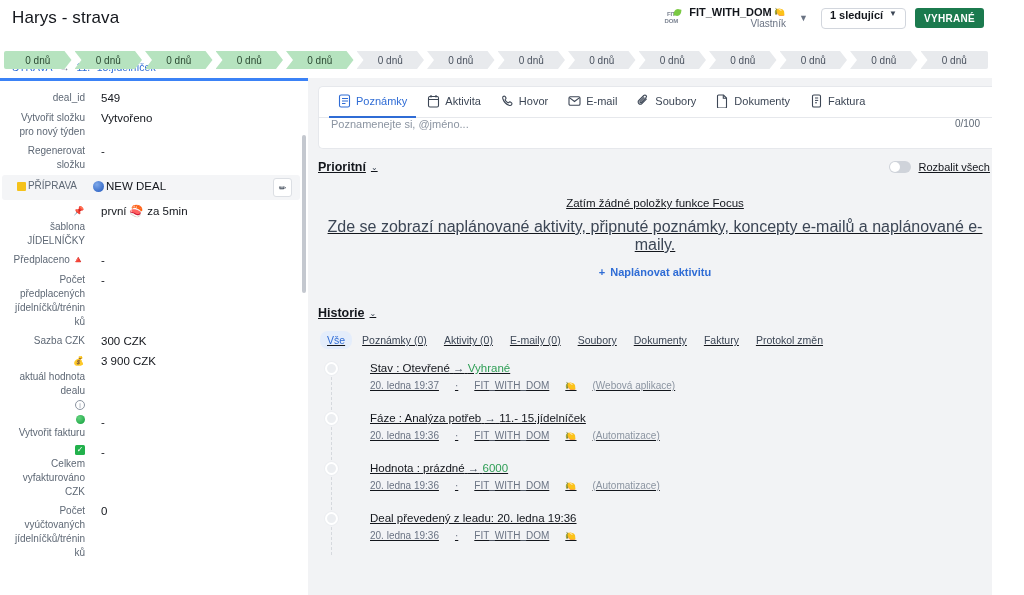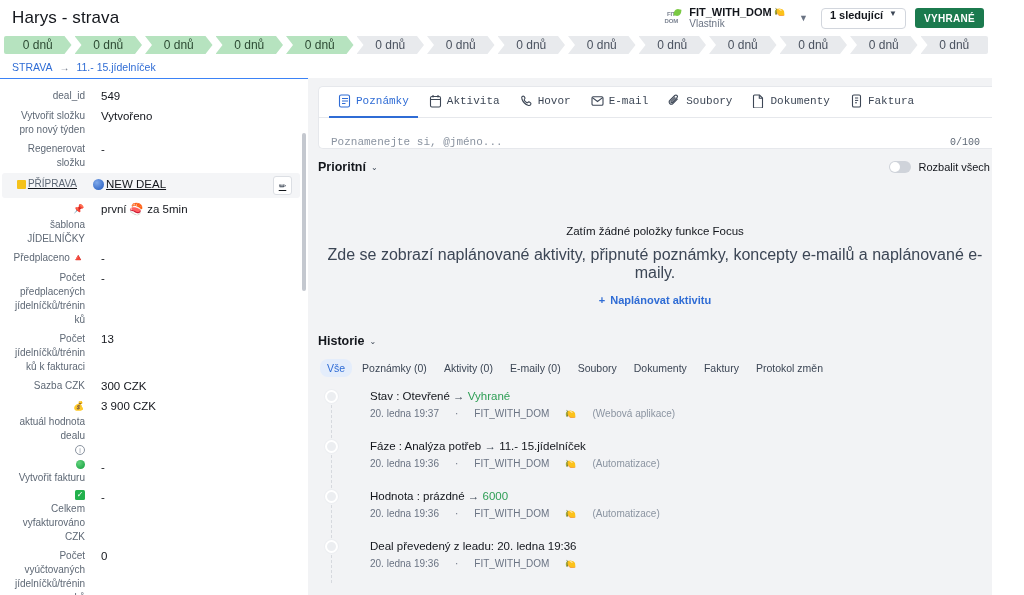--- a/index.html
+++ b/index.html
@@ -27,72 +27,73 @@
     display:flex; flex-direction:column; align-items:center; justify-content:center;
     line-height:7px; position:relative; overflow:hidden;
   }
   .org-logo span { font-size:6px; font-weight:700; color:#7d8593; letter-spacing:-.2px; }
   .org-logo .leaf {
     position:absolute; right:1px; top:1px; width:7px; height:7px;
     background:#7ac943; border-radius:60% 0 60% 0; transform:rotate(10deg);
   }
   .org-txt { line-height:11px; }
   .org-name { font-size:11px; font-weight:700; color:#13161c; display:flex; align-items:center; gap:3px; }
-  .org-role { font-size:10px; color:#6a7383; }
+  .org-role { font-size:10px; color:#6a7383;text-align:right; }
   .caret-std { color:#6a7383; font-size:9px; padding:0 4px; cursor:pointer; }
   .follow-btn {
     border:1px solid #d2d6dd; border-radius:4px; background:#fff;
     height:21px; padding:0 8px; display:flex; align-items:flex-start; gap:6px;
     font-size:11px; font-weight:700; color:#13161c; cursor:pointer;
   }
   .follow-btn .cv { font-size:8px; color:#3c4655; }
   .won-badge {
     background:#1b7a4e; color:#fff; border-radius:3px; height:20px;
     padding:0 9px; display:flex; align-items:center;
     font-size:10px; font-weight:700; letter-spacing:.3px; cursor:pointer;
   }
 
   
   .pipe { height:20px; flex:0 0 20px; display:flex; padding:0 4px; gap:0; background:#fff; }
   .stage {
     flex:1 1 0; height:18px; position:relative; background:#e8eaed;
     display:flex; align-items:center; justify-content:center;
-    font-size:12px; color:#4a525f; margin-right:3px; cursor:pointer;
+    font-size:10px; color:#4a525f; margin-right:3px; cursor:pointer;
     clip-path: polygon(0 0, calc(100% - 7px) 0, 100% 50%, calc(100% - 7px) 100%, 0 100%, 7px 50%);
+    margin-top: 15px;
   }
   .stage:first-child { clip-path: polygon(0 0, calc(100% - 7px) 0, 100% 50%, calc(100% - 7px) 100%, 0 100%); border-radius:2px 0 0 2px; }
   .stage:last-child { margin-right:0; clip-path: polygon(0 0, 100% 0, 100% 100%, 0 100%, 7px 50%); border-radius:0 2px 2px 0; }
   .stage.done { background:#b6e3bf; color:#2c4a33; }
 
   
   .crumb { height:22px; flex:0 0 22px; display:flex; align-items:center; padding:0 12px; gap:7px; background:#fff; }
   .crumb a { color:#2f6cd5; font-size:10.5px; text-decoration:none; cursor:pointer; }
   .crumb .arr { color:#6a7383; font-size:10px; }
 
   
   .body { flex:1 1 auto; display:flex; min-height:0; background:#f2f3f5; }
 
   
   .side {
-    width:308px; flex:0 0 308px; background:#fff; border-top:1px solid #3b82f6;
+    width:308px; flex:0 0 308px; background:#fff; border-top:3px solid #3b82f6;
     overflow:hidden; position:relative; padding-top:7px;
   }
   .sb-scroll { position:absolute; right:2px; top:54px; width:4px; height:158px; background:#c4c8cf; border-radius:3px; cursor:pointer; }
   .fld { display:flex; padding:2px 16px 2px 10px; align-items:flex-start; }
   .fld-lbl {
     width:75px; flex:0 0 75px; text-align:right; font-size:10px; color:#5e6875;
     line-height:14px; padding-top:1px; word-break:break-word;
     display:flex; flex-wrap:wrap; justify-content:flex-end; align-items:center; gap:2px;
   }
   .fld-val {
     flex:1 1 auto; margin-left:16px; font-size:11.5px; color:#13161c;
     line-height:15px; word-break:break-word; padding-top:1px;
     display:flex; align-items:center; gap:2px;
   }
-  .fld.hl { background:#f4f5f7; border-radius:3px; margin:1px 8px 1px 2px; padding:3px 8px 3px 8px; position:relative;text-decoration:underline; }
+  .fld.hl { background:#f4f5f7; border-radius:3px; margin:1px 8px 1px 2px; padding:3px 8px 3px 8px; position:relative; }
   .fld.hl .fld-lbl { width:67px; flex:0 0 67px; }
   .pen {
     margin-left:auto; width:19px; height:19px; border:1px solid #dcdfe4; border-radius:3px;
     background:#fff; display:flex; align-items:center; justify-content:center;
     font-size:9px; color:#3c4655; cursor:pointer; flex:0 0 19px;
   }
   .sq-y { width:9px; height:9px; background:#f5c21b; border-radius:1px; display:inline-block; }
   .dot-b { width:11px; height:11px; background:#2f6cd5; border-radius:50%; display:inline-block;
            background:radial-gradient(circle at 35% 32%, #7fa9ea, #1f57bd); }
   .dot-g { width:9px; height:9px; border-radius:50%; display:inline-block;
@@ -100,45 +101,45 @@
   .ck { width:10px; height:10px; background:#22b14c; border-radius:1.5px; color:#fff;
         font-size:8px; line-height:10px; text-align:center; display:inline-block; }
   .emo { font-size:9px; }
   .info-i {
     width:10px; height:10px; border:1px solid #8b94a1; border-radius:50%; color:#8b94a1;
     font-size:7px; line-height:9px; text-align:center; display:inline-block; font-style:normal;
   }
 
   
   .main { flex:1 1 auto; min-width:0; padding:8px 0 0 10px; overflow:hidden; }
-  .card { background:#fff; border:1px solid #e6e8ec; border-radius:5px;font-family:Liberation Mono, monospace; }
+  .card { background:#fff; border:1px solid #e6e8ec; border-radius:5px; }
 
   .tabcard { margin-right:0; border-right:none; border-radius:5px 0 0 5px; }
   .tabs { display:flex; align-items:center; gap:2px; padding:0 10px; border-bottom:1px solid #e6e8ec; height:31px; }
   .tab {
     display:flex; align-items:center; gap:5px; height:31px; padding:0 9px;
     font-size:11px; color:#3c4655; cursor:pointer; border-bottom:2px solid transparent;
   }
   .tab.on { color:#2f6cd5; border-bottom-color:#2f6cd5; font-weight:400; }
   .tab svg { flex:0 0 auto; }
-  .noteline { height:30px; display:flex; align-items:flex-end; padding:0 12px; }
+  .noteline { height:30px; display:flex; align-items:flex-start; padding:0 12px; }
   .note-ph { font-size:11px; color:#8b94a1; }
   .note-ct { margin-left:auto; font-size:10px; color:#5e6875; }
 
-  .sect { margin-top:8px; }
+  .sect { margin-top:8px;text-decoration:underline; }
   .sect-hd { display:flex; align-items:center; padding:0 2px 0 0; height:20px; }
   .sect-ttl { font-size:12.5px; font-weight:700; color:#13161c; display:flex; align-items:center; gap:5px; cursor:pointer; }
   .sect-ttl .cv { font-size:8px; font-weight:400; color:#3c4655; }
   .toggle-wrap { margin-left:auto; display:flex; align-items:center; gap:7px; padding-right:0; }
   .toggle { width:22px; height:12px; border-radius:7px; background:#cfd3da; position:relative; cursor:pointer; }
   .toggle i { position:absolute; left:1px; top:1px; width:10px; height:10px; border-radius:50%; background:#fff; }
   .toggle-lbl { font-size:11px; color:#13161c; }
 
   .focus-empty { padding:20px 0 16px; text-align:center; }
-  .fe-1 { font-size:11.5px; color:#13161c; margin-bottom:9px;margin-top:28px; }
+  .fe-1 { font-size:11.5px; color:#13161c; margin-bottom:9px; }
   .fe-2 { font-size:16px; color:#3c4655; margin-bottom:11px; }
   .fe-3 { font-size:11px; color:#2f6cd5; font-weight:700; cursor:pointer; display:inline-flex; gap:5px; align-items:center; }
 
   .hfilters { display:flex; gap:3px; padding:8px 2px 6px 2px; flex-wrap:nowrap; }
   .hf { font-size:10.5px; color:#3c4655; padding:3px 7px; border-radius:8px; cursor:pointer; white-space:nowrap; }
   .hf.on { background:#e4edfb; color:#2f6cd5; }
 
   .tl { position:relative; padding:6px 0 0 0; }
   .tl-line { position:absolute; left:13px; top:12px; bottom:6px; border-left:1.5px dashed #d6d9de; }
   .tl-item { position:relative; padding:0 0 20px 52px; }
@@ -289,28 +290,20 @@
             <div class="fld-val">
               <span>-</span>
             </div>
           </div>
           <div class="fld">
             <div class="fld-lbl">
               <span>Počet předplacených jídelníčků/tréninků</span>
             </div>
             <div class="fld-val">
               <span>-</span>
-            </div>
-          </div>
-          <div class="fld">
-            <div class="fld-lbl">
-              <span>Počet jídelníčků/tréninků k fakturaci</span>
-            </div>
-            <div class="fld-val">
-              <span>13</span>
             </div>
           </div>
           <div class="fld">
             <div class="fld-lbl">
               <span>Sazba CZK</span>
             </div>
             <div class="fld-val">
               <span>300 CZK</span>
             </div>
           </div>

